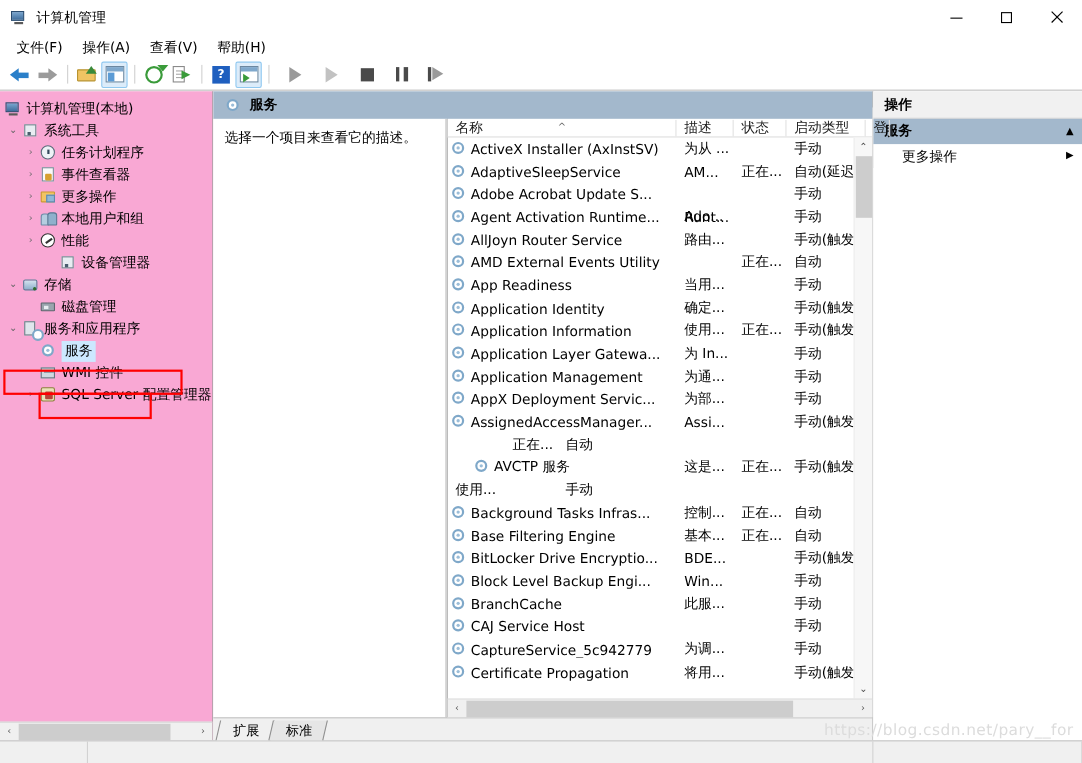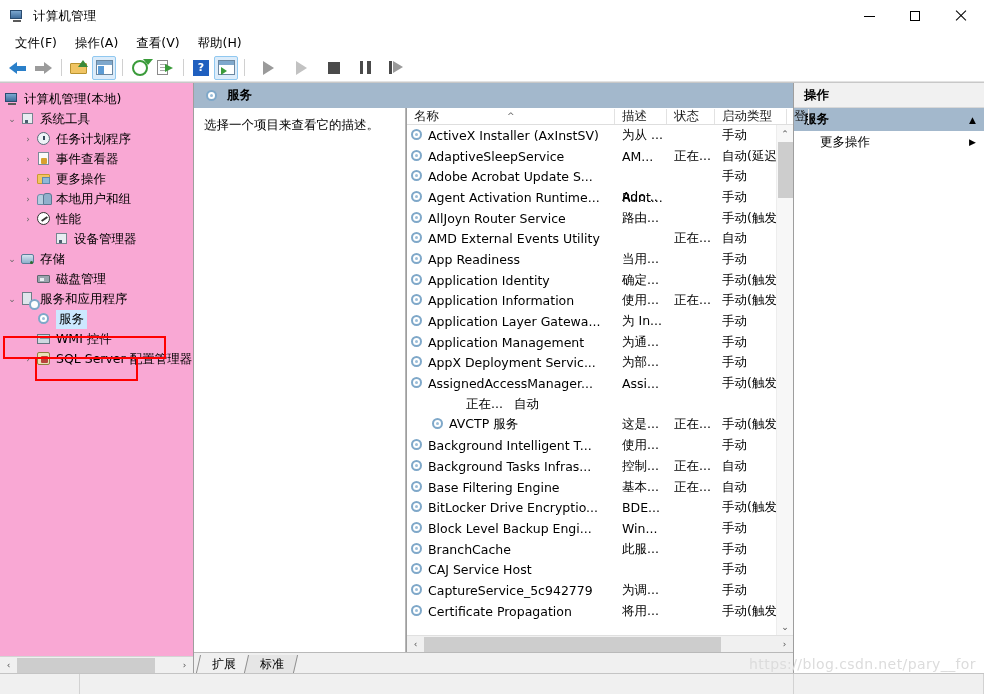--- a/index.html
+++ b/index.html
@@ -840,26 +840,20 @@
                     <span>这是...</span>
                   </div>
                   <div class="lv-cell" style="width: 48px; flex: 0 0 48px;">
                     <span>正在...</span>
                   </div>
                   <div class="lv-cell" style="width: 72px; flex: 0 0 72px;">
                     <span>手动(触发...</span>
                   </div>
                 </div>
                 <div class="lv-row">
-                  <div class="lv-cell name" style="width: 208px; flex: 0 0 208px;">
-                    <span class="svc-ico">
-                      <span class="gear" style="left: 1px; top: 1px; width: 11px; height: 11px;"></span>
-                    </span>
-                    <span>Background Intelligent T...</span>
-                  </div>
                   <div class="lv-cell" style="width: 52px; flex: 0 0 52px;">
                     <span>使用...</span>
                   </div>
                   <div class="lv-cell" style="width: 48px; flex: 0 0 48px;">
                     <span></span>
                   </div>
                   <div class="lv-cell" style="width: 72px; flex: 0 0 72px;">
                     <span>手动</span>
                   </div>
                 </div>

